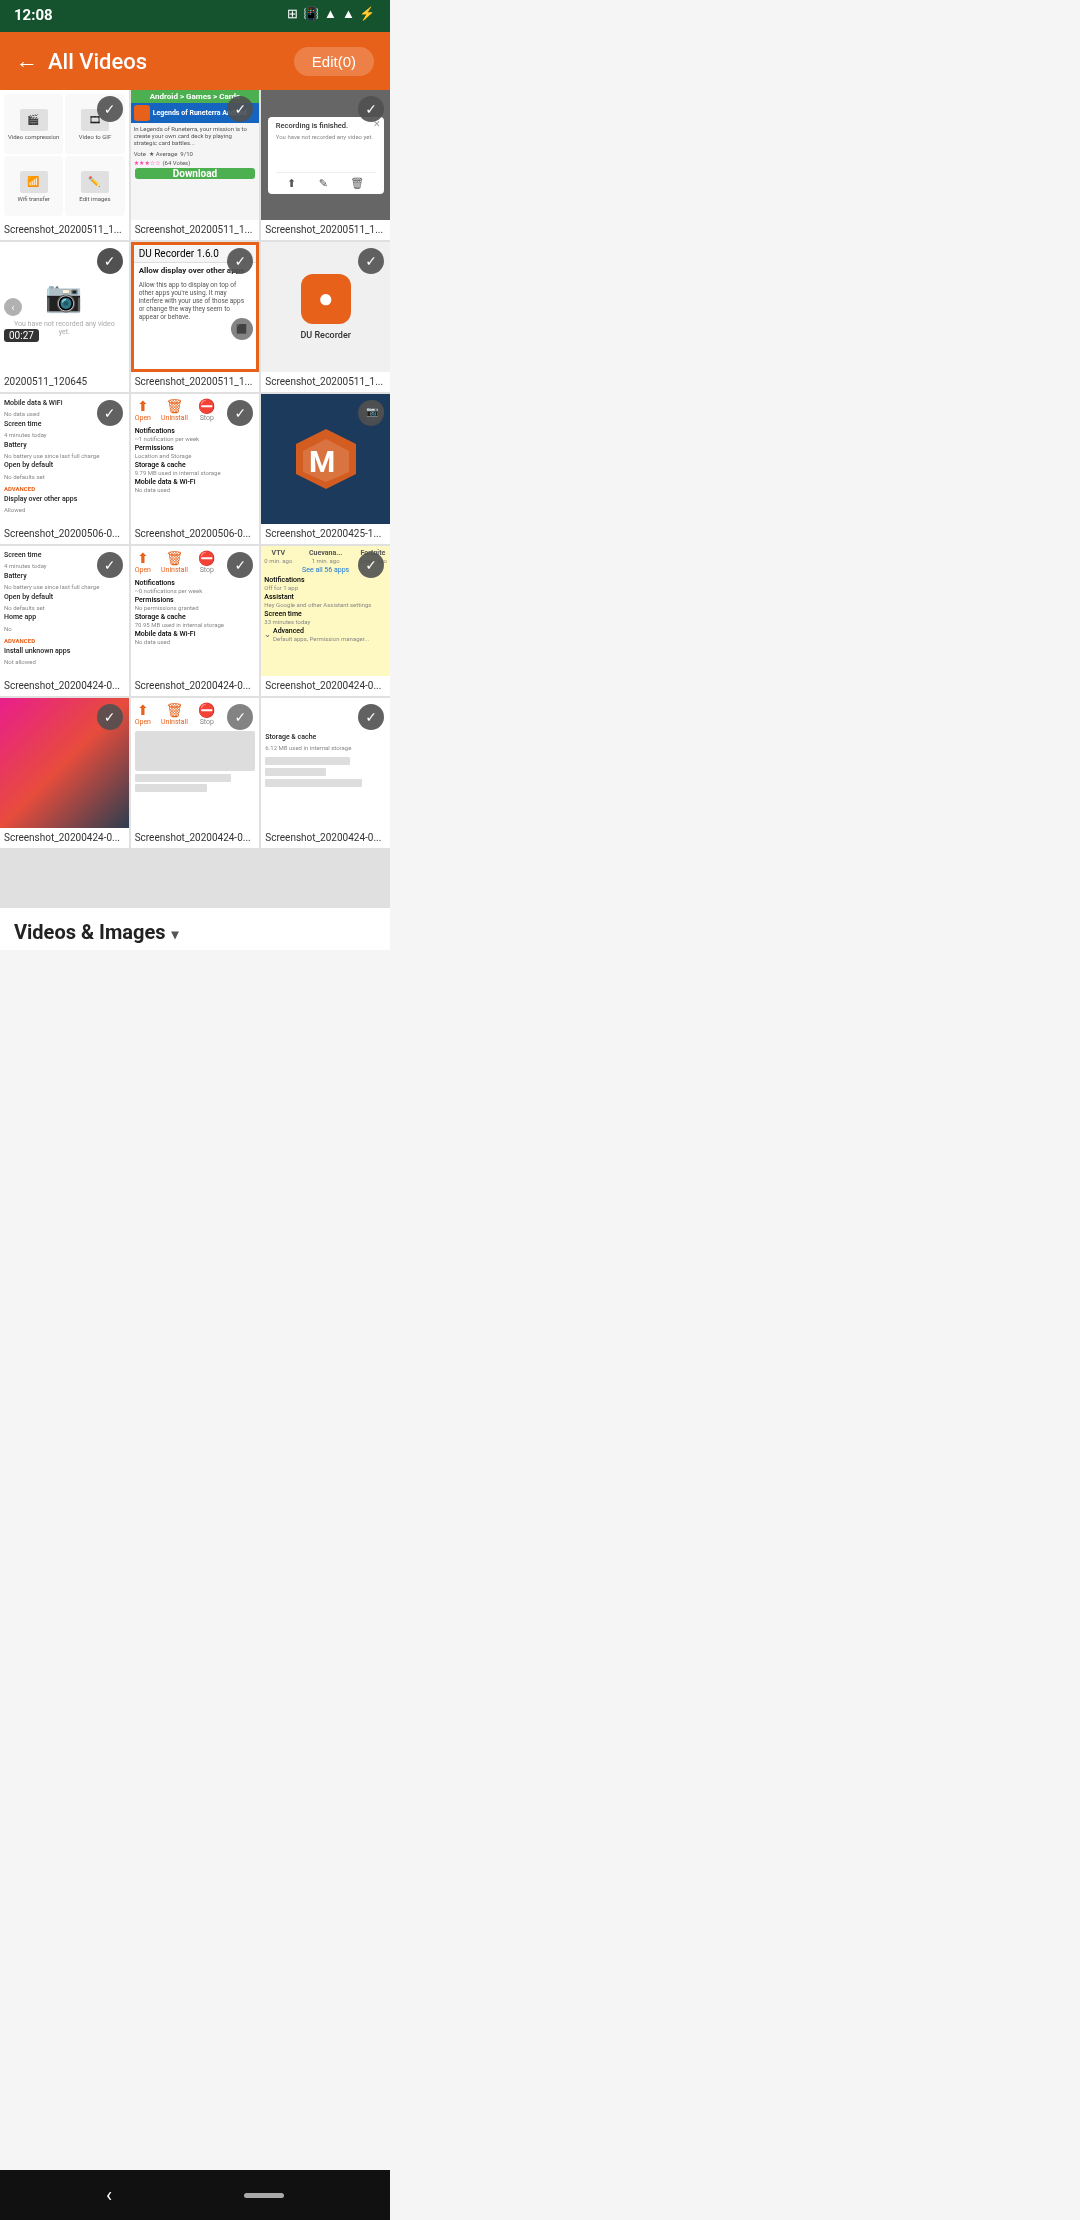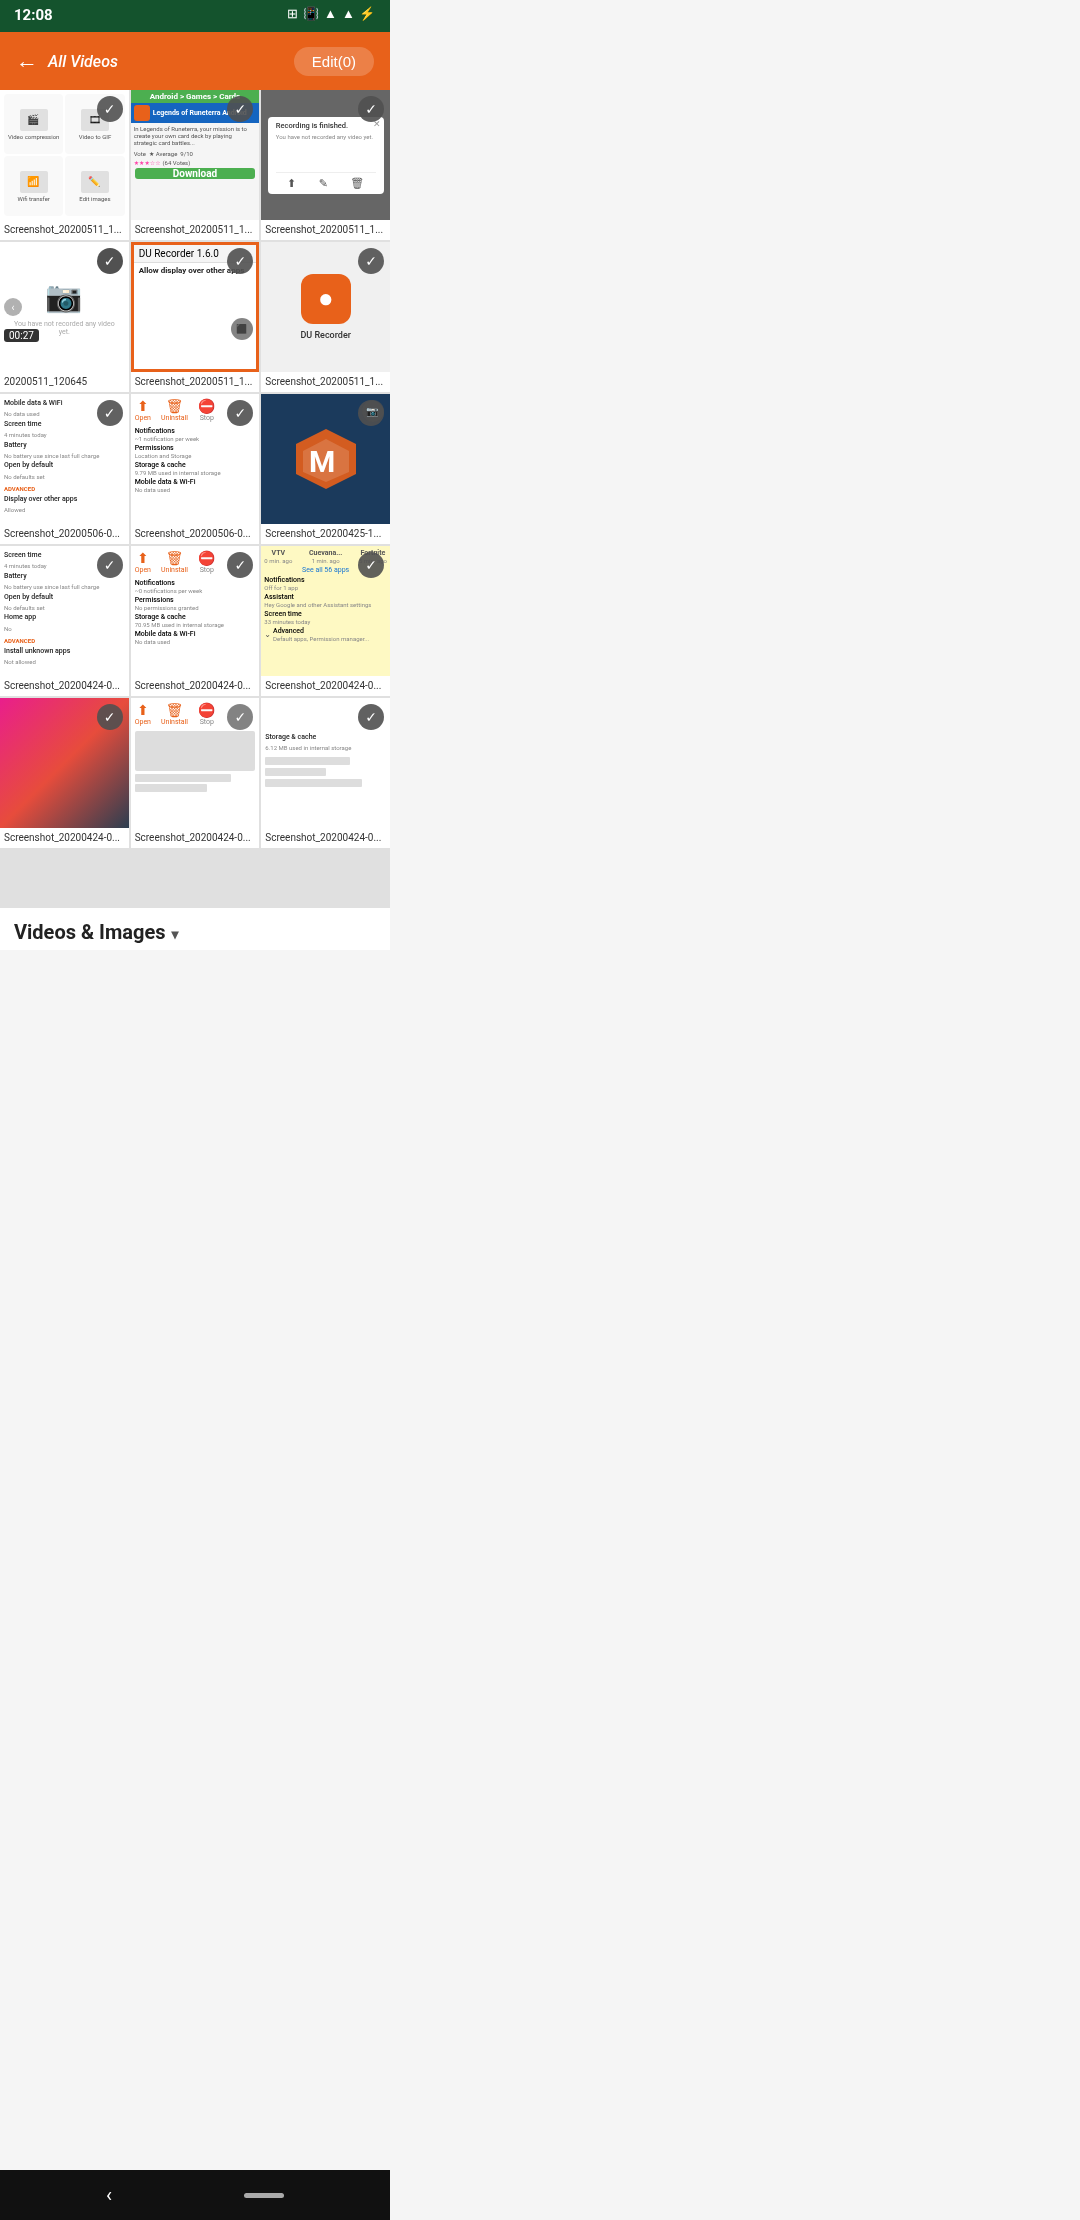--- a/index.html
+++ b/index.html
@@ -47,23 +47,22 @@
       display: flex;
       align-items: center;
       gap: 10px;
     }
     .header-back {
       color: white;
       font-size: 22px;
     }
     .header-title {
       color: white;
-      font-size: 16px;
+      font-size: 22px;
       font-weight: 500;
-      font-style: italic;
     }
     .header-edit-btn {
       background: rgba(255,255,255,0.2);
       color: white;
       border: none;
       border-radius: 20px;
       padding: 6px 18px;
       font-size: 15px;
       cursor: pointer;
     }
@@ -560,20 +559,23 @@
     <div class="label">20200511_120645</div>
   </div>
 
   <div class="grid-item">
     <div class="thumb">
       <div class="permission-thumb">
         <div class="permission-header">
           <span>DU Recorder 1.6.0</span>
         </div>
         <div class="permission-title">Allow display over other apps</div>
+        <div class="permission-body">
+          Allow this app to display on top of other apps you're using. It may interfere with your use of those apps or change the way they seem to appear or behave.
+        </div>
       </div>
       <div class="check-circle checked">
         <span class="check-icon">✓</span>
       </div>
 
       <div style="position:absolute;bottom:32px;right:6px;width:22px;height:22px;background:rgba(80,80,80,0.7);border-radius:50%;display:flex;align-items:center;justify-content:center;">
         <span style="color:white;font-size:9px;">⬛</span>
       </div>
     </div>
     <div class="label">Screenshot_20200511_1...</div>

